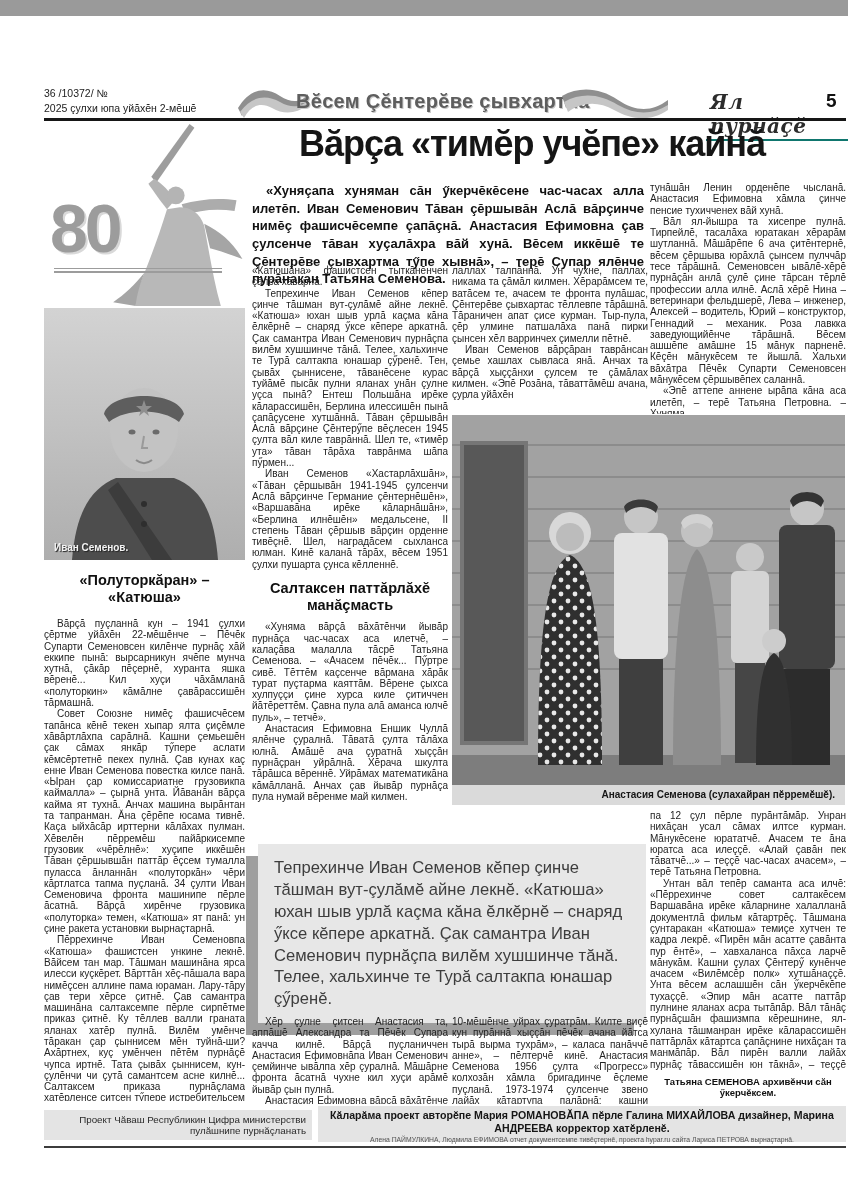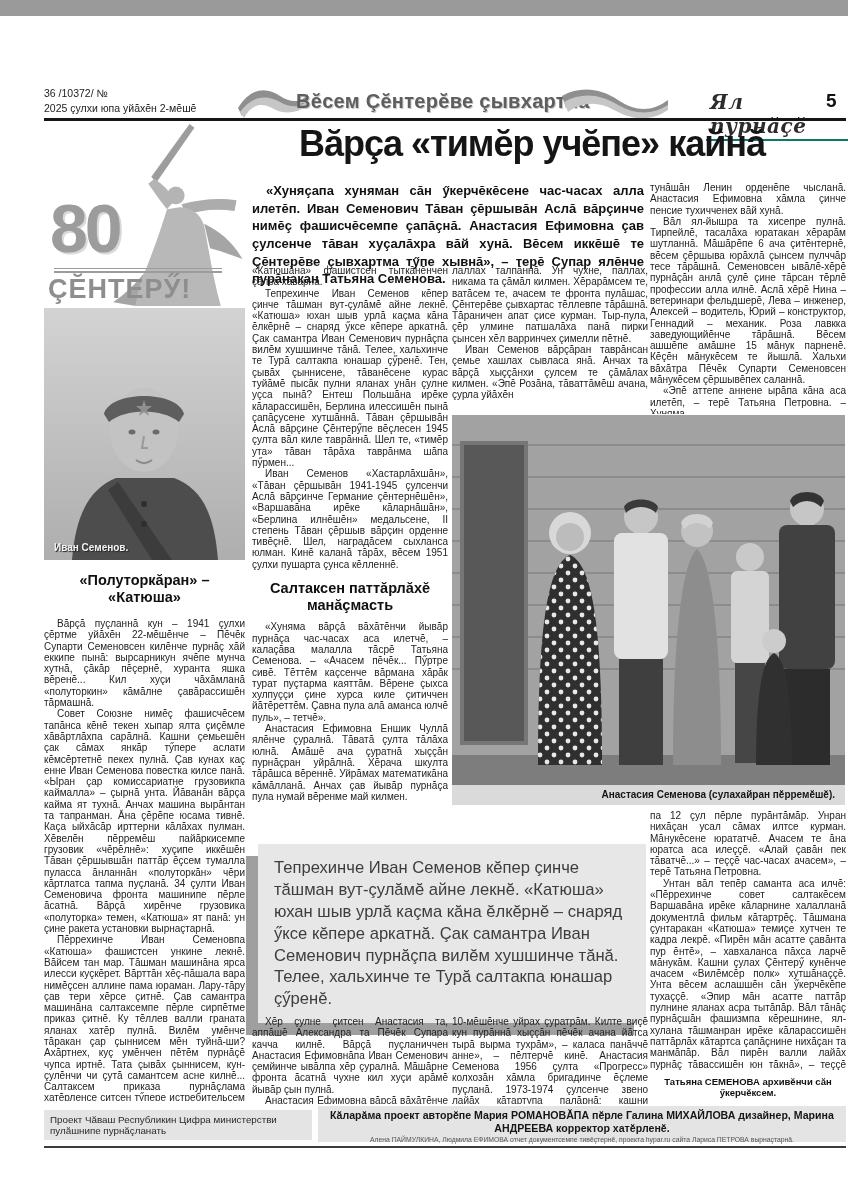--- a/index.html
+++ b/index.html
@@ -63,21 +63,21 @@
   
   .pullquote{left:258px;top:828px;width:388px;min-height:168px;background:#e7e7e7;
              box-shadow:-12px 12px 0 #9f9f9f;padding:13px 16px;font-size:16.6px;line-height:1.32;
              color:#3d3d3d;text-align:left}
 
   .photo-credit{left:650px;top:1060px;width:196px;font-size:9.5px;font-weight:bold;color:#111;text-align:center}
 
   
   .footer-left{left:44px;top:1094px;width:268px;height:30px;background:#e4e4e4;
                font-size:9.8px;color:#2a2a2a;display:flex;align-items:center;justify-content:center;
-               text-align:left;padding:0 6px}
+               text-align:right;padding:0 6px}
   .footer-right{left:318px;top:1090px;width:528px;height:36px;background:#e4e4e4;
                 text-align:center;padding:3px 8px 8px 8px}
   .footer-right .main{font-size:10.6px;font-weight:bold;color:#161616;line-height:1.25}
   .footer-right .small{font-size:6.8px;color:#555;line-height:1.4}
   .bottom-rule{left:44px;top:1130px;width:802px;height:2px;background:#3c3c3c}
 </style>
 </head>
 <body>
 
 <div class="page">
@@ -105,21 +105,20 @@
       <polygon points="118,2 123,6 84,62 79,56" fill="#9d9d9d"></polygon>
       <path d="M82 58 C90 63 98 71 103 80 L95 89 C87 79 80 69 76 63 Z" fill="#b4b4b4"></path>
       <circle cx="104" cy="75" r="9" fill="#b4b4b4"></circle>
       <path d="M110 84 C128 79 148 77 166 80 L164 91 C146 88 128 90 114 95 Z" fill="#acacac"></path>
       <path d="M95 89 C88 112 80 134 72 154 C66 168 62 178 63 188 L150 188 C142 160 138 132 133 106 C129 93 119 87 108 87 Z" fill="#b8b8b8"></path>
       <path d="M133 104 C150 112 163 124 172 140 C161 136 148 131 139 129 Z" fill="#a5a5a5"></path>
       <path d="M72 154 C62 166 52 176 40 184 L63 188 C64 176 68 164 72 154 Z" fill="#a5a5a5"></path>
     </svg>
     <div class="badge-number">80</div>
     <div class="badge-div"></div>
-    <div class="badge-label">ÇĔНТЕРӲ!</div>
   </div>
 
   <div class="abs headline">Вăрça «тимĕр учĕпе» кайнă</div>
   <div class="abs lead">
     <p>«Хуняçапа хуняман сăн ӳкерчĕкĕсене час-часах алла илетĕп. Иван Семенович Тăван çĕршывăн Аслă вăрçинче нимĕç фашисчĕсемпе çапăçнă. Анастасия Ефимовна çав çулсенче тăван хуçалăхра вăй хунă. Вĕсем иккĕшĕ те Çĕнтерĕве çывхартма тӳпе хывнă», – терĕ Супар ялĕнче пурăнакан Татьяна Семенова.</p>
   </div>
 
   <div class="abs photo1">
     <svg width="201" height="252" viewBox="0 0 201 252">
       <defs>

